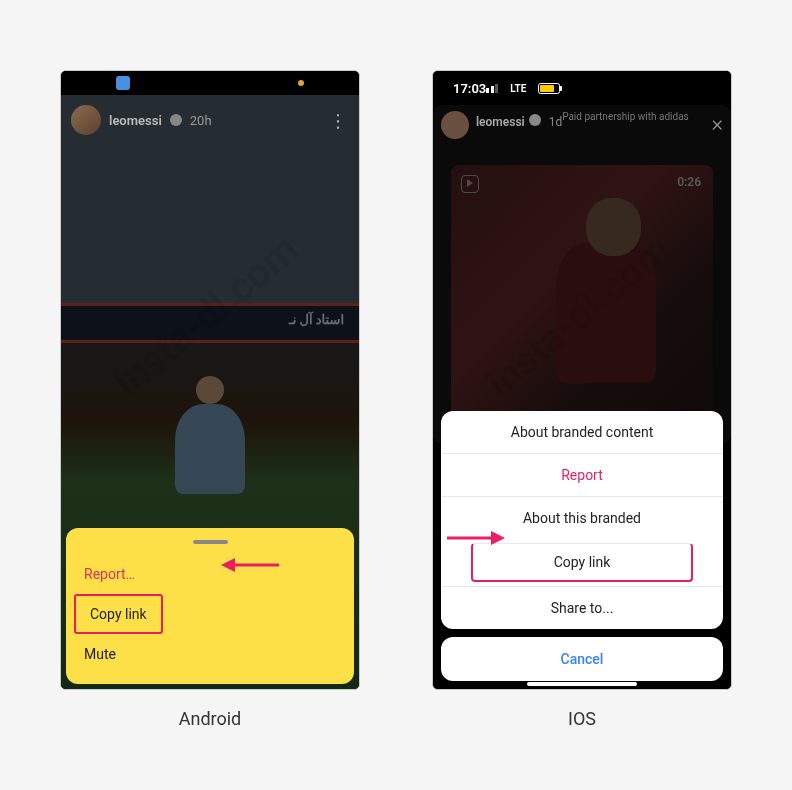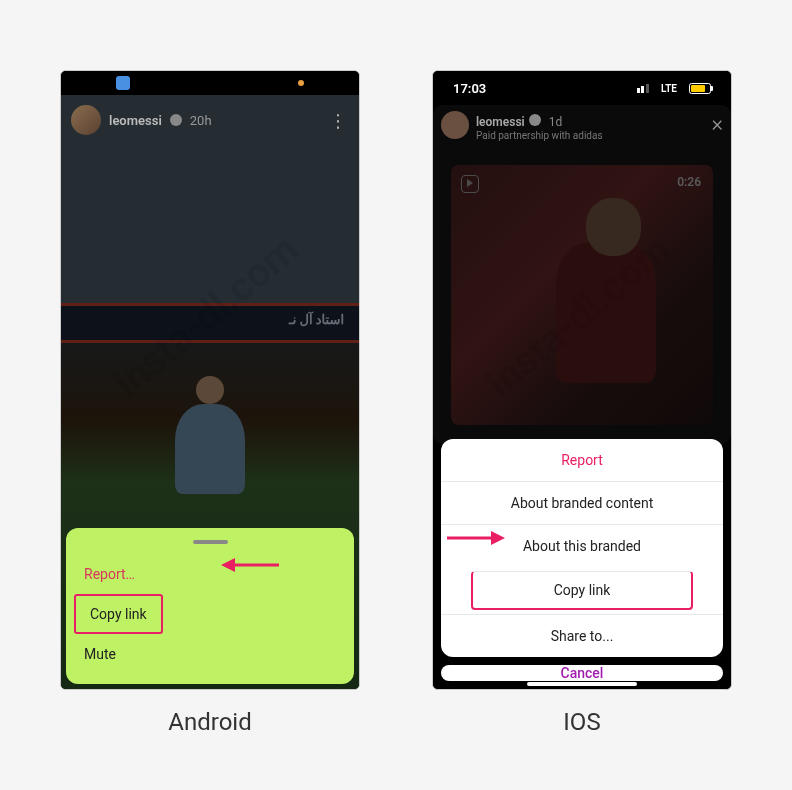--- a/index.html
+++ b/index.html
@@ -37,21 +37,21 @@
       width: 300px;
       height: 620px;
       border: 1px solid #ccc;
       border-radius: 6px;
       overflow: hidden;
       position: relative;
       background: #000;
     }
     .caption {
       margin-top: 18px;
-      font-size: 24px;
+      font-size: 18px;
       color: #333;
     }
     
     .android-statusbar {
       height: 24px;
       background: #000;
       position: relative;
     }
     .android-statusbar .notif-icon {
       position: absolute;
@@ -148,21 +148,21 @@
       top:36.5%; right:15px;
       color:#c8d8e8;
       font-size:13px;
       font-weight:600;
     }
     
     .android-sheet {
       position: absolute;
       bottom: 5px;
       left: 5px; right: 5px;
-      background: #bef264;
+      background: #fde047;
       border-radius: 12px;
       z-index: 10;
       padding: 10px 0 10px;
     }
     .sheet-handle {
       width: 35px;
       height: 4px;
       background: #888;
       border-radius: 2px;
       margin: 2px auto 10px;
@@ -179,21 +179,20 @@
       display:inline-block;
       padding: 10px 14px;
       margin-left: 8px;
     }
     
     .ios-statusbar {
       height: 34px;
       background: #000;
       display:flex;
       align-items:center;
-      justify-content:space-between;
       padding: 0 20px;
       color:#fff;
       font-size:13px; font-weight:600;
     }
     .ios-right { display:flex; align-items:center; gap:12px; }
     .signal { display:flex; gap:1.5px; align-items:flex-end; }
     .signal span { width:3px; background:#fff; }
     .signal span:nth-child(1){height:5px} .signal span:nth-child(2){height:7px}
     .signal span:nth-child(3){height:9px; background:#555}
     .lte { font-size:10px; }
@@ -216,21 +215,21 @@
     .ios-story-card::after {
       content:''; position:absolute; inset:0;
       background: rgba(0,0,0,0.6);
     }
     .ios-header {
       position:absolute; top:6px; left:8px; right:8px;
       z-index:5;
       display:flex; align-items:flex-start; gap:7px;
     }
     .ios-avatar { width:28px; height:28px; border-radius:50%; background:#6a5040; flex-shrink:0;}
-    .ios-head-text { display:flex; flex-direction:column; }
+    .ios-head-text { display:flex; }
     .ios-username { color:#aaa; font-size:12px; font-weight:600;}
     .ios-time-inline { color:#888; font-size:12px; font-weight:400; margin-left:4px;}
     .ios-subtitle { color:#777; font-size:10px;}
     .ios-close { margin-left:auto; color:#999; font-size:22px; font-weight:300;}
     .ios-inner-card {
       position:absolute;
       top:60px; left:18px; right:18px;
       height: 260px;
       background: linear-gradient(135deg,#5a2828 0%,#7a3030 40%,#3a2020 70%,#2a1818 100%);
       border-radius:8px;
@@ -283,24 +282,25 @@
       text-align:center;
       font-size:14px;
       color:#222;
       border-top:1px solid #e8e8e8;
     }
     .ios-sheet .item:first-child { border-top:none; }
     .ios-sheet .item.report { color:#e91e63; }
     .ios-sheet .cancel {
       background:#fff;
       border-radius:12px;
+      padding:14px;
       text-align:center;
       font-size:14px;
       font-weight:500;
-      color:#a21caf;
+      color:#3b82f6;
     }
     .ios-highlight {
       border:2.5px solid #e91e63;
       border-radius:4px;
       margin: 4px 30px;
       padding: 10px !important;
     }
     .home-indicator {
       position:absolute;
       bottom:3px; left:50%;
@@ -390,22 +390,22 @@
           <span class="ios-close">×</span>
         </div>
         <div class="ios-inner-card">
           <div class="reel-icon"></div>
           <div class="duration">0:26</div>
           <div class="ios-person"></div>
         </div>
       </div>
       <div class="ios-sheet">
         <div class="ios-sheet-group">
+          <div class="item">About branded content</div>
           <div class="item report">Report</div>
-          <div class="item">About branded content</div>
           <div class="item">About this branded</div>
           <div class="item ios-highlight">Copy link</div>
           <div class="item">Share to...</div>
         </div>
         <div class="cancel">Cancel</div>
       </div>
       <div class="home-indicator"></div>
     </div>
     <div class="arrow" style="left:12px; bottom:139px;">
       <svg width="60" height="24" viewBox="0 0 60 24">

